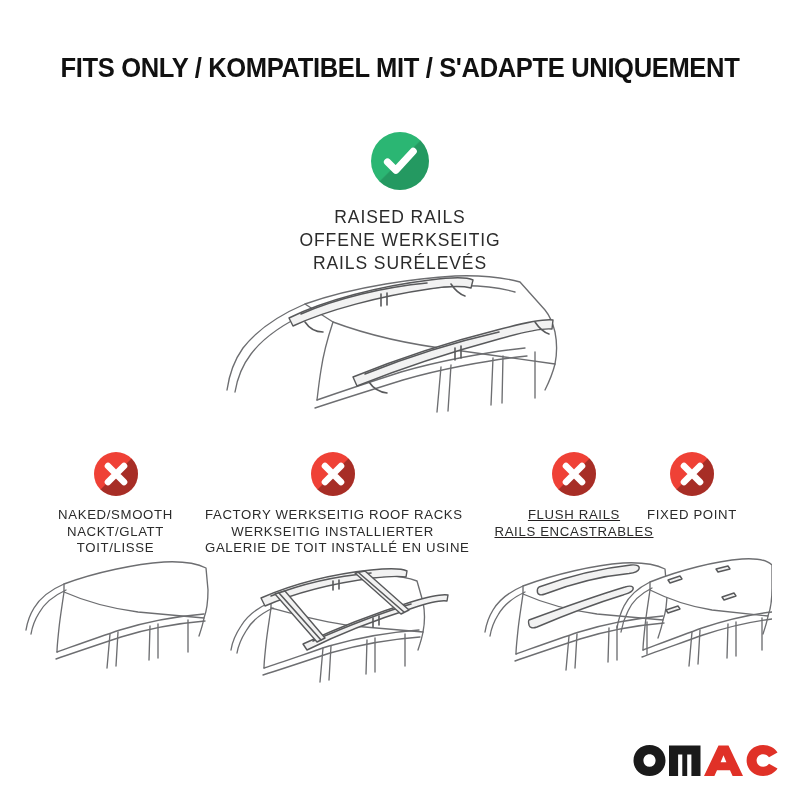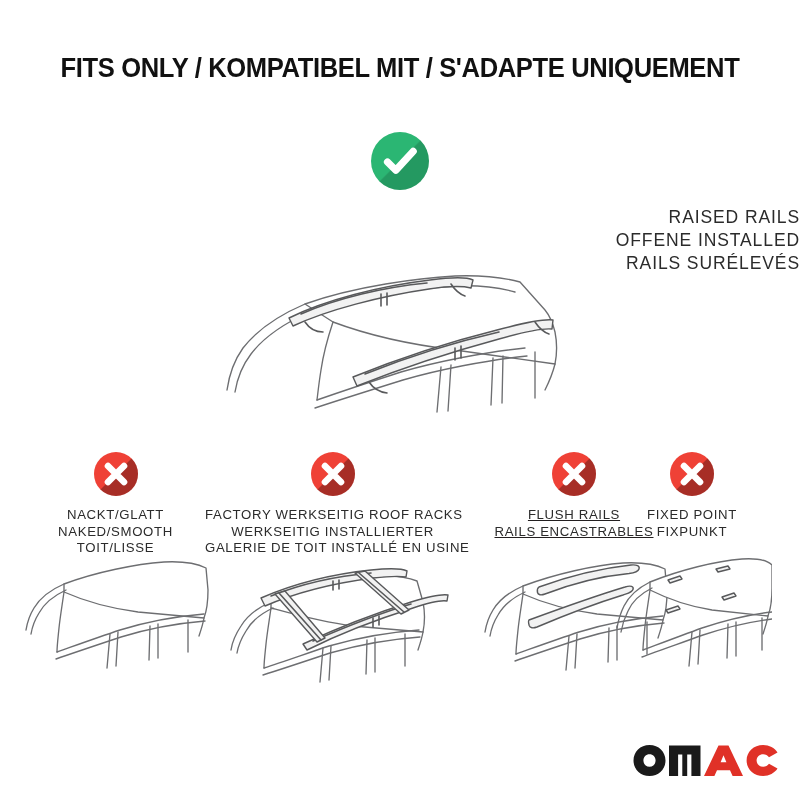--- a/index.html
+++ b/index.html
@@ -32,21 +32,21 @@
     transform: scaleX(0.93);
     transform-origin: center top;
   }
 
   
   .allowed {
     position: absolute;
     left: 0;
     top: 132px;
     width: 800px;
-    text-align: right;
+    text-align: center;
   }
   .badge {
     position: relative;
     width: 58px;
     height: 58px;
     margin: 0 auto;
     border-radius: 50%;
     overflow: hidden;
   }
   .badge.green { background: #2bb673; }
@@ -153,21 +153,21 @@
 
   <div class="badge green">
     <div class="shadow"></div>
     <svg viewBox="0 0 58 58" aria-hidden="true">
       <path d="M16.5 30.0 L24.8 38.2 L42.2 19.4" fill="none" stroke="#ffffff" stroke-width="7.2" stroke-linecap="round" stroke-linejoin="round"></path>
     </svg>
   </div>
 
   <div class="labels">
     <div>RAISED RAILS</div>
-    <div>OFFENE INSTALLED</div>
+    <div>OFFENE WERKSEITIG</div>
     <div>RAILS SURÉLEVÉS</div>
   </div>
 </div>
 
 <div class="hero-art">
   <svg viewBox="0 0 400 175" width="400" height="175" aria-hidden="true">
 
     <path class="lnf" d="M100 32 C150 14 215 6 250 4 C278 3 300 6 315 10
                          L340 38 C345 44 348 52 350 60
                          C352 70 352 82 350 92
@@ -216,22 +216,22 @@
 <div class="excluded-row">
 
   <div class="ex-col col-0">
     <div class="badge red">
       <div class="shadow"></div>
       <svg viewBox="0 0 44 44" aria-hidden="true">
         <path d="M14 14 L30 30 M30 14 L14 30" fill="none" stroke="#ffffff" stroke-width="6.6" stroke-linecap="round"></path>
       </svg>
     </div>
     <div class="labels">
+      <div>NAKED/SMOOTH</div>
       <div>NACKT/GLATT</div>
-      <div>NAKED/SMOOTH</div>
       <div>TOIT/LISSE</div>
     </div>
     <div class="ex-art">
       <svg viewBox="0 0 195 140" width="195" height="140" aria-hidden="true">
         <path class="lnf" d="M46 28 C78 16 118 8 146 6 C166 5 180 8 188 12
                              L190 34 C190 44 189 54 186 62
                              L120 56 C90 52 64 44 46 36 Z"></path>
         <path class="ln" d="M46 28 C32 34 22 42 16 52 C11 60 9 68 8 74"></path>
         <path class="ln" d="M48 34 C35 40 26 48 21 57 C16 65 14 72 13 78"></path>
         <path class="ln" d="M46 36 C44 50 42 62 41 72 C40 82 39 90 39 96"></path>
@@ -339,21 +339,20 @@
 
   <div class="ex-col col-3">
     <div class="badge red">
       <div class="shadow"></div>
       <svg viewBox="0 0 44 44" aria-hidden="true">
         <path d="M14 14 L30 30 M30 14 L14 30" fill="none" stroke="#ffffff" stroke-width="6.6" stroke-linecap="round"></path>
       </svg>
     </div>
     <div class="labels">
       <div>FIXED POINT</div>
-      <div>FIXPUNKT</div>
     </div>
     <div class="ex-art">
       <svg viewBox="0 0 160 145" width="160" height="145" aria-hidden="true">
         <path class="lnf" d="M38 30 C68 18 104 9 130 7 C146 6 156 9 160 13
                              L160 36 C160 46 159 56 156 64
                              L100 58 C74 54 54 46 38 38 Z"></path>
         <path class="ln" d="M38 30 C26 36 17 44 12 54 C8 62 6 70 5 76"></path>
         <path class="ln" d="M40 36 C28 42 20 50 16 59 C12 67 10 74 9 80"></path>
         <path class="ln" d="M38 38 C36 52 34 64 33 74 C32 84 31 92 31 98"></path>
         <path class="ln" d="M31 98 C47 92 68 84 90 76 C114 68 142 62 160 60"></path>

